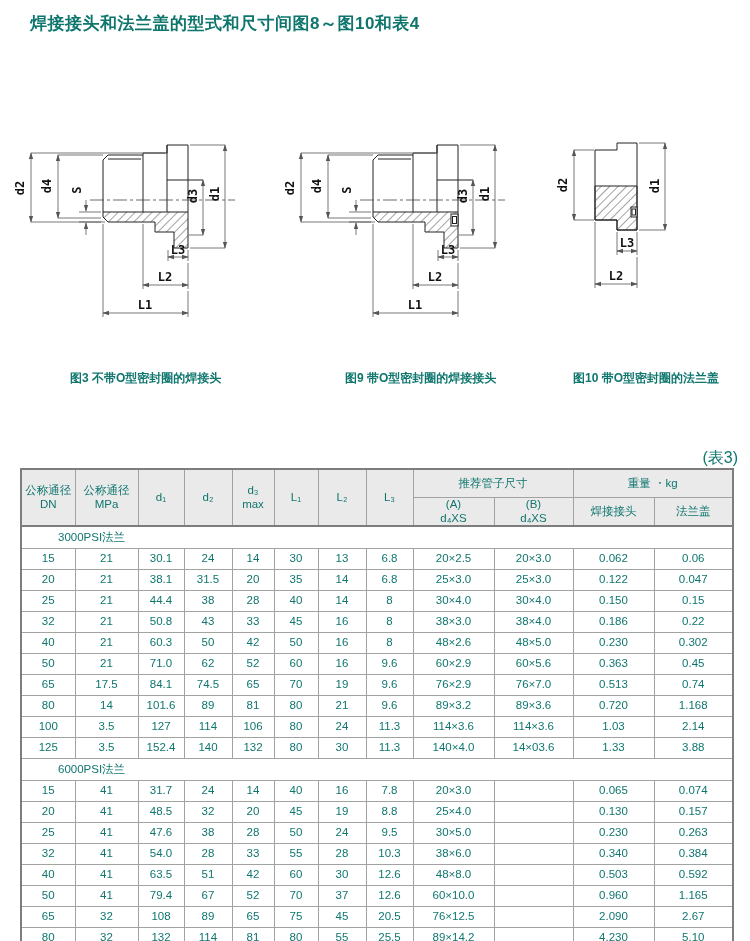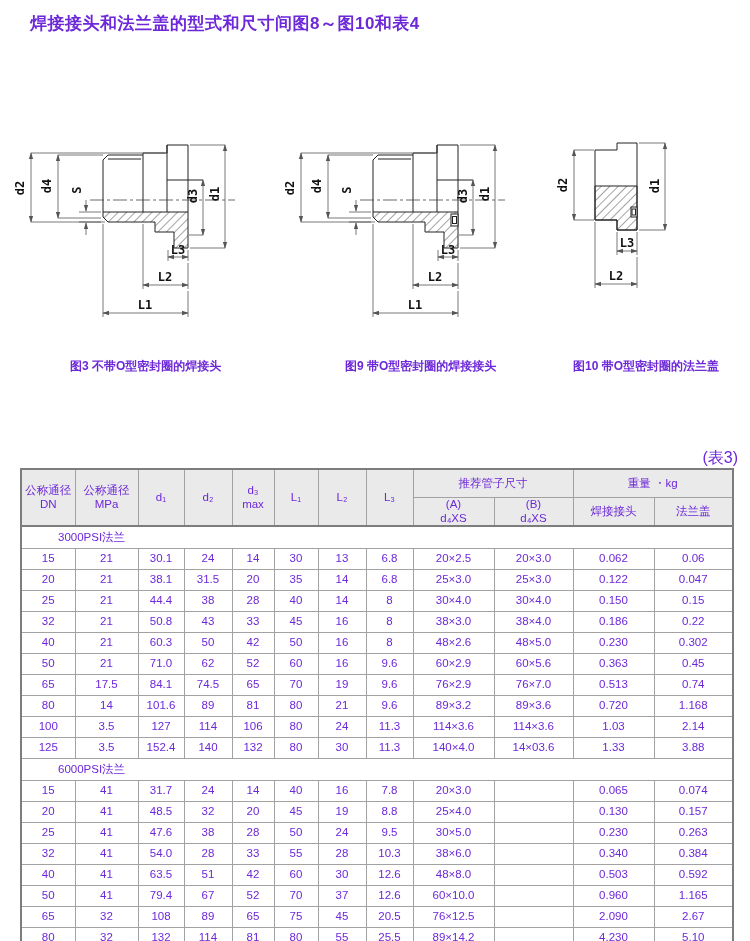--- a/index.html
+++ b/index.html
@@ -1,20 +1,20 @@
 <!DOCTYPE html>
 <html><head>
 <meta charset="utf-8">
 <style>
   html,body{margin:0;padding:0;background:#ffffff;}
   #page{position:relative;width:750px;height:941px;background:#fff;overflow:hidden;
-        font-family:"Liberation Sans","DejaVu Sans",sans-serif;color:#6d28d9;text-decoration:underline;}
+        font-family:"Liberation Sans","DejaVu Sans",sans-serif;color:#0f766e;text-decoration:underline;}
   .title{position:absolute;left:30px;top:12px;font-size:17px;font-weight:bold;letter-spacing:.5px;}
   .fig{position:absolute;}
-  .fig-caption{position:absolute;top:358px;font-size:12px;font-weight:bold;white-space:nowrap;}
+  .fig-caption{position:absolute;top:370px;font-size:12px;font-weight:bold;white-space:nowrap;}
   .cap-a{left:70px;} .cap-b{left:345px;} .cap-c{left:573px;}
   .table-tag{position:absolute;top:448px;right:12px;font-size:16px;}
   .tbl-wrap{position:absolute;left:20px;top:468px;}
   table{border-collapse:collapse;table-layout:fixed;width:714px;font-size:11.5px;
         border:2px solid #7d7d7d;}
   th,td{border:1px solid #a2a2a2;text-align:center;padding:0;line-height:1.15;
         overflow:hidden;white-space:nowrap;}
   th{background:#eaeaea;font-weight:normal;height:27px;}
   td{height:20px;}
   thead{border-bottom:2px solid #7d7d7d;}

